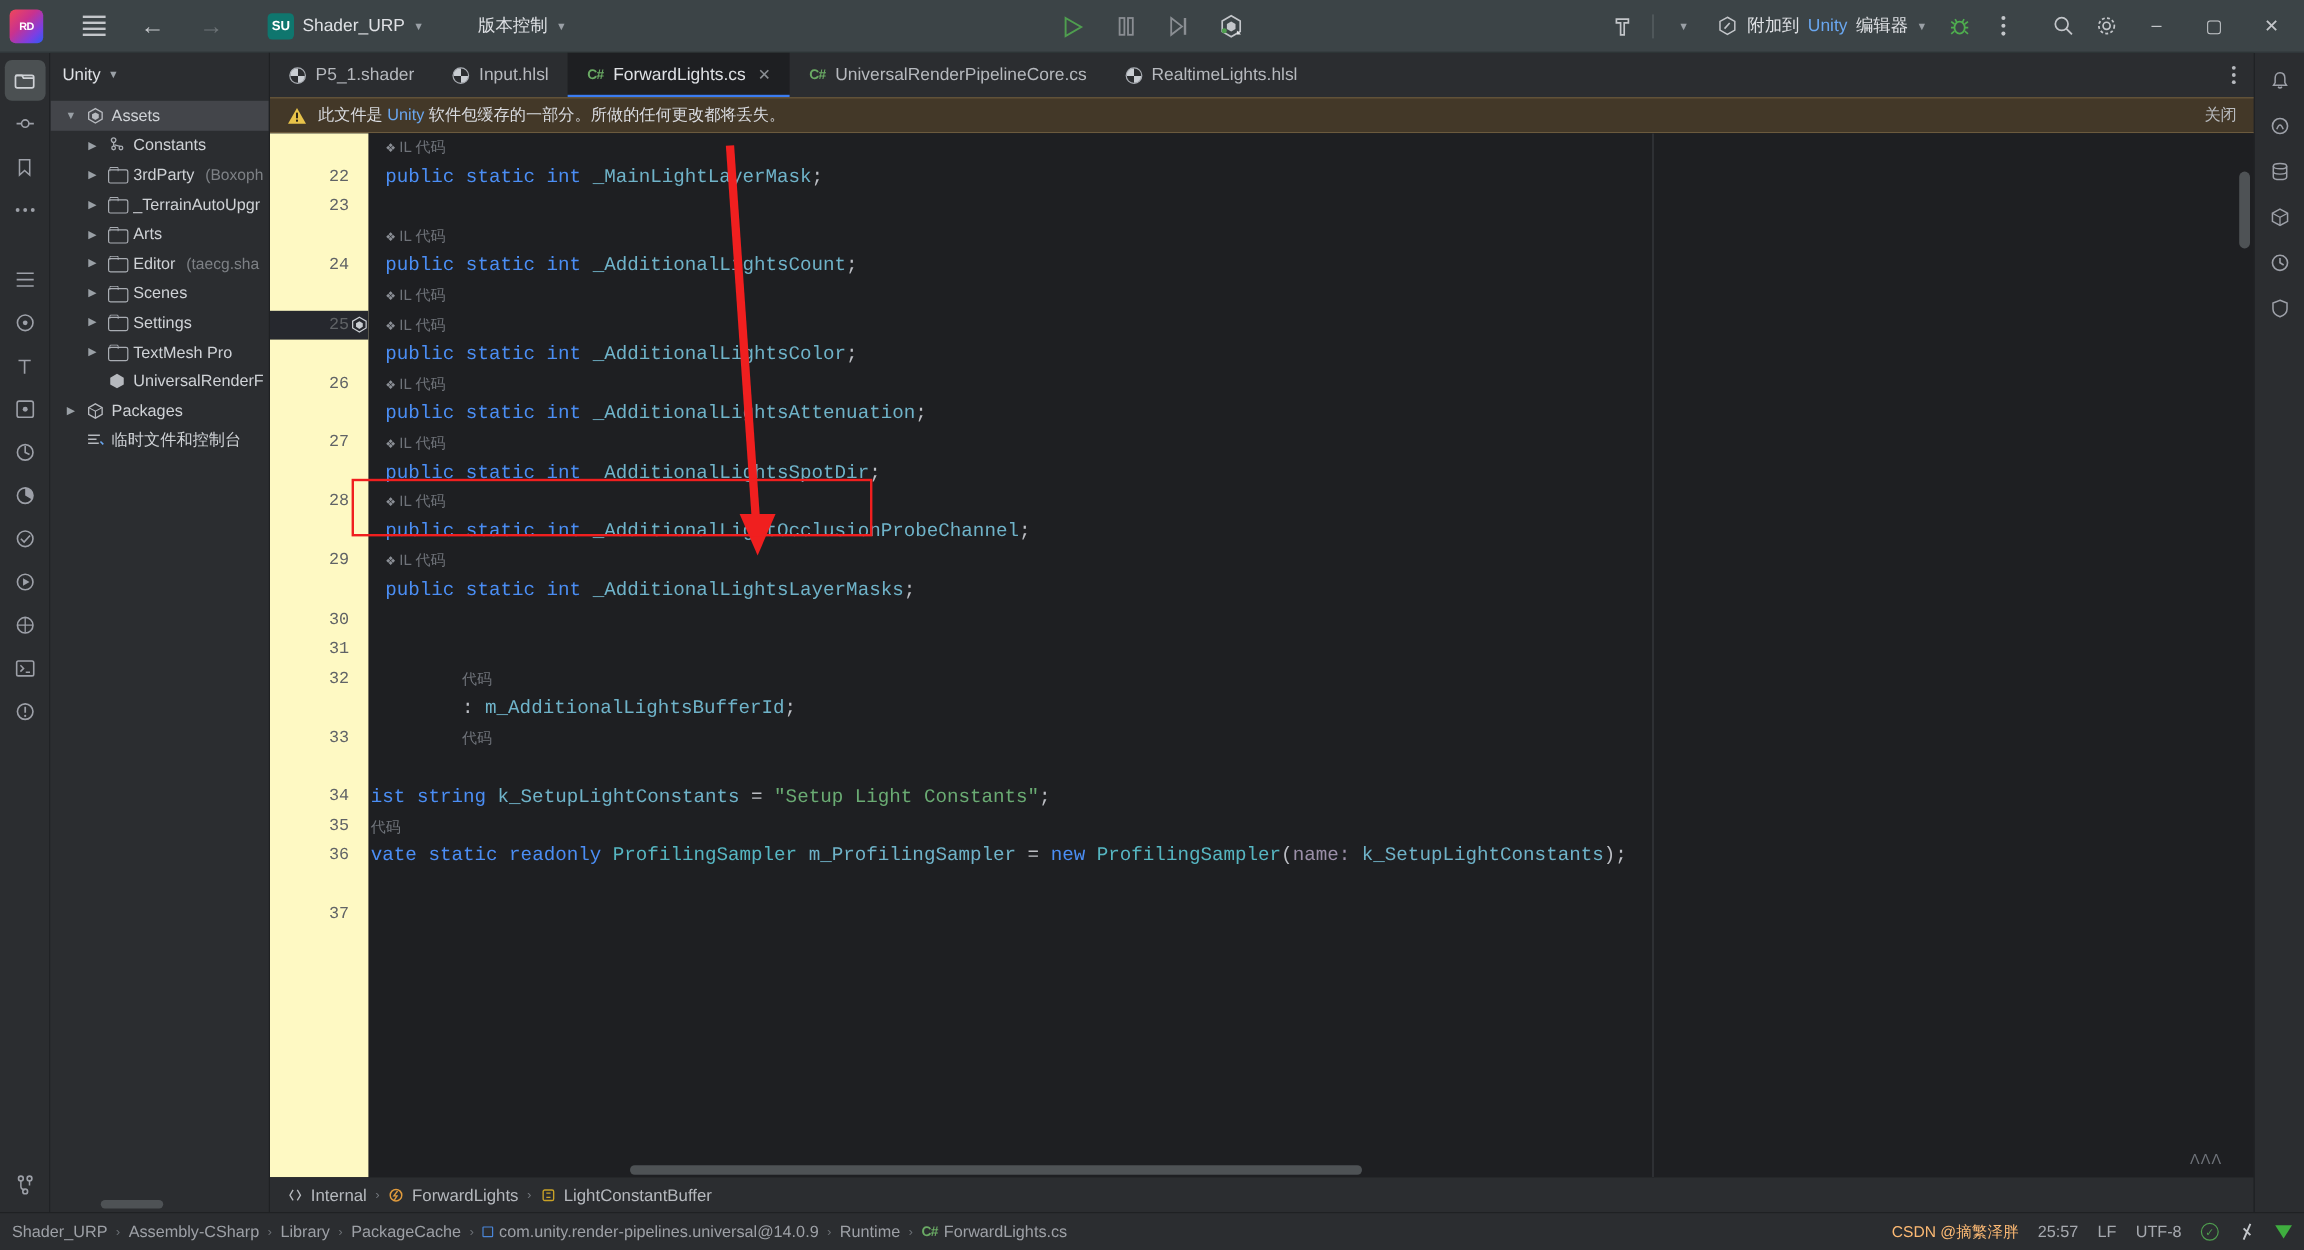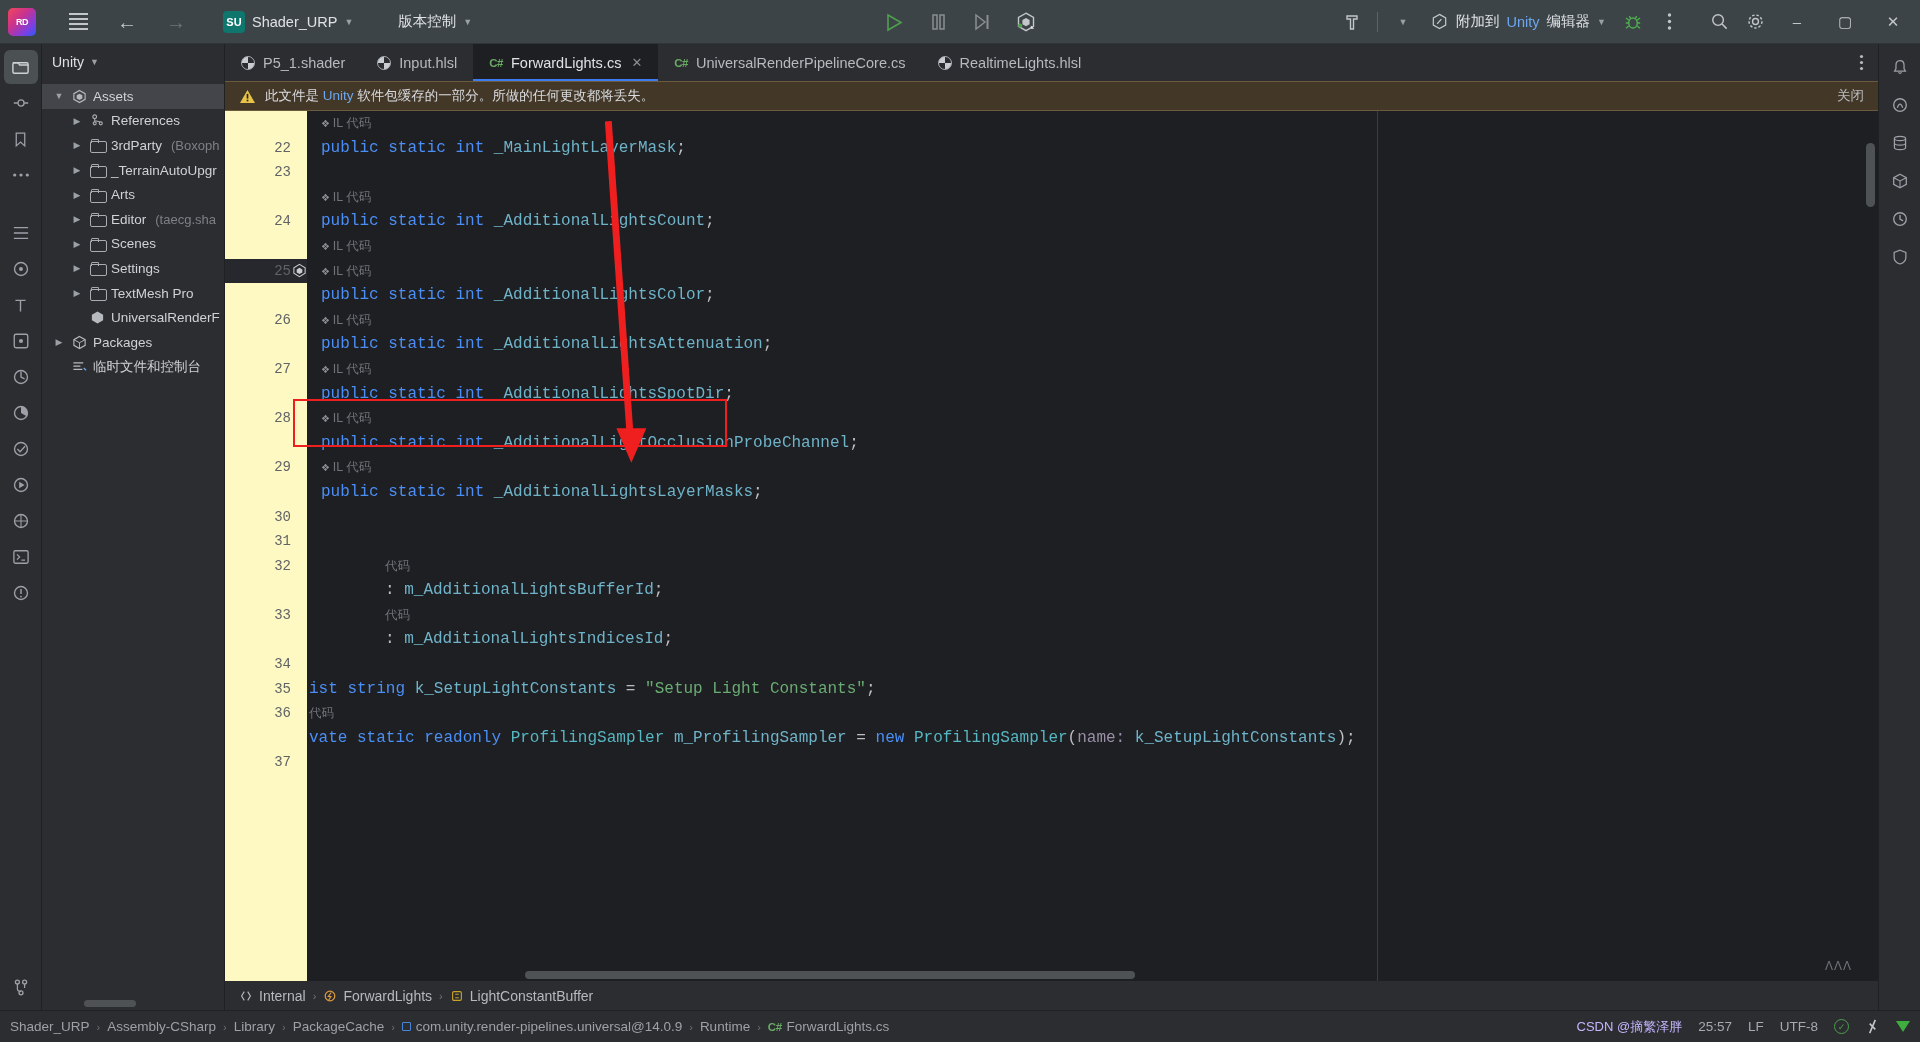--- a/index.html
+++ b/index.html
@@ -221,21 +221,21 @@
   .statusbar {
     height: 32px; flex: 0 0 32px; background: #2b2d30;
     display: flex; align-items: center; padding: 0 10px; font-size: 13.5px; color: #9da0a6;
     border-top: 1px solid #1f2123;
   }
   .sb-path { display: flex; align-items: center; gap: 7px; }
   .sb-sep { color: #6c7075; font-size: 11px; }
   .sb-blue-sq { width: 9px; height: 9px; border: 1.4px solid #4a86d8; border-radius: 1px; }
   .sb-right { margin-left: auto; display: flex; align-items: center; gap: 16px; }
   .sb-item { color: #a6a9af; }
-  .wm { color: #c4b5fd; font-size: 13px; }
+  .wm { color: #fdba74; font-size: 13px; }
   .chk-circle {
     width: 15px; height: 15px; border: 1.6px solid #4f9e4f; border-radius: 50%;
     display:flex; align-items:center; justify-content:center; color:#4f9e4f; font-size:9px;
   }
   .grn-tri {
     width: 0; height: 0; border-left: 7px solid transparent; border-right: 7px solid transparent;
     border-top: 11px solid #3fae3f;
   }
   svg { display: block; }
 </style>
@@ -475,21 +475,21 @@
           <div class="tnode" style="padding-left: 28px;">
             <span class="tw-arrow">▶</span>
             <span class="tw-icon">
               <svg width="15" height="15" viewBox="0 0 16 16">
                 <circle cx="5" cy="4" r="2" fill="none" stroke="#a9adb3" stroke-width="1.2"></circle>
                 <circle cx="11.5" cy="11" r="1.6" fill="none" stroke="#a9adb3" stroke-width="1.2"></circle>
                 <circle cx="5" cy="11" r="1.6" fill="none" stroke="#a9adb3" stroke-width="1.2"></circle>
                 <path d="M5 6 V9.4 M5.8 8.2 L10.8 9.6" stroke="#a9adb3" stroke-width="1.1" fill="none"></path>
               </svg>
             </span>
-            <span class="tw-label">References</span>
+            <span class="tw-label">Constants</span>
           </div>
           <div class="tnode" style="padding-left: 28px;">
             <span class="tw-arrow">▶</span>
             <span class="tw-icon">
               <div class="folder"></div>
             </span>
             <span class="tw-label">3rdParty</span>
             <span class="tw-sub" style="margin-left: 4px;">(Boxoph</span>
           </div>
           <div class="tnode" style="padding-left: 28px;">
@@ -736,23 +736,20 @@
               <div class="codeline"></div>
             </div>
             <div class="row">
               <div class="hint" style="padding-left: 78px;"><span class="dia"></span><span>代码</span></div>
             </div>
             <div class="row">
               <div class="codeline" style="padding-left: 78px;"><span class="pun">: </span><span class="id">m_AdditionalLightsBufferId</span><span class="pun">;</span></div>
             </div>
             <div class="row">
               <div class="hint" style="padding-left: 78px;"><span class="dia"></span><span>代码</span></div>
-            </div>
-            <div class="row">
-              <div class="codeline" style="padding-left: 78px;"><span class="pun">: </span><span class="id">m_AdditionalLightsIndicesId</span><span class="pun">;</span></div>
             </div>
             <div class="row">
               <div class="codeline"></div>
             </div>
             <div class="row">
               <div class="codeline" style="padding-left: 2px;"><span class="kw">ist </span><span class="kw">string</span><span class="pun"> </span><span class="id">k_SetupLightConstants</span><span class="pun"> = </span><span class="str">"Setup Light Constants"</span><span class="pun">;</span></div>
             </div>
             <div class="row">
               <div class="hint" style="padding-left: 2px;"><span class="dia"></span><span>代码</span></div>
             </div>

